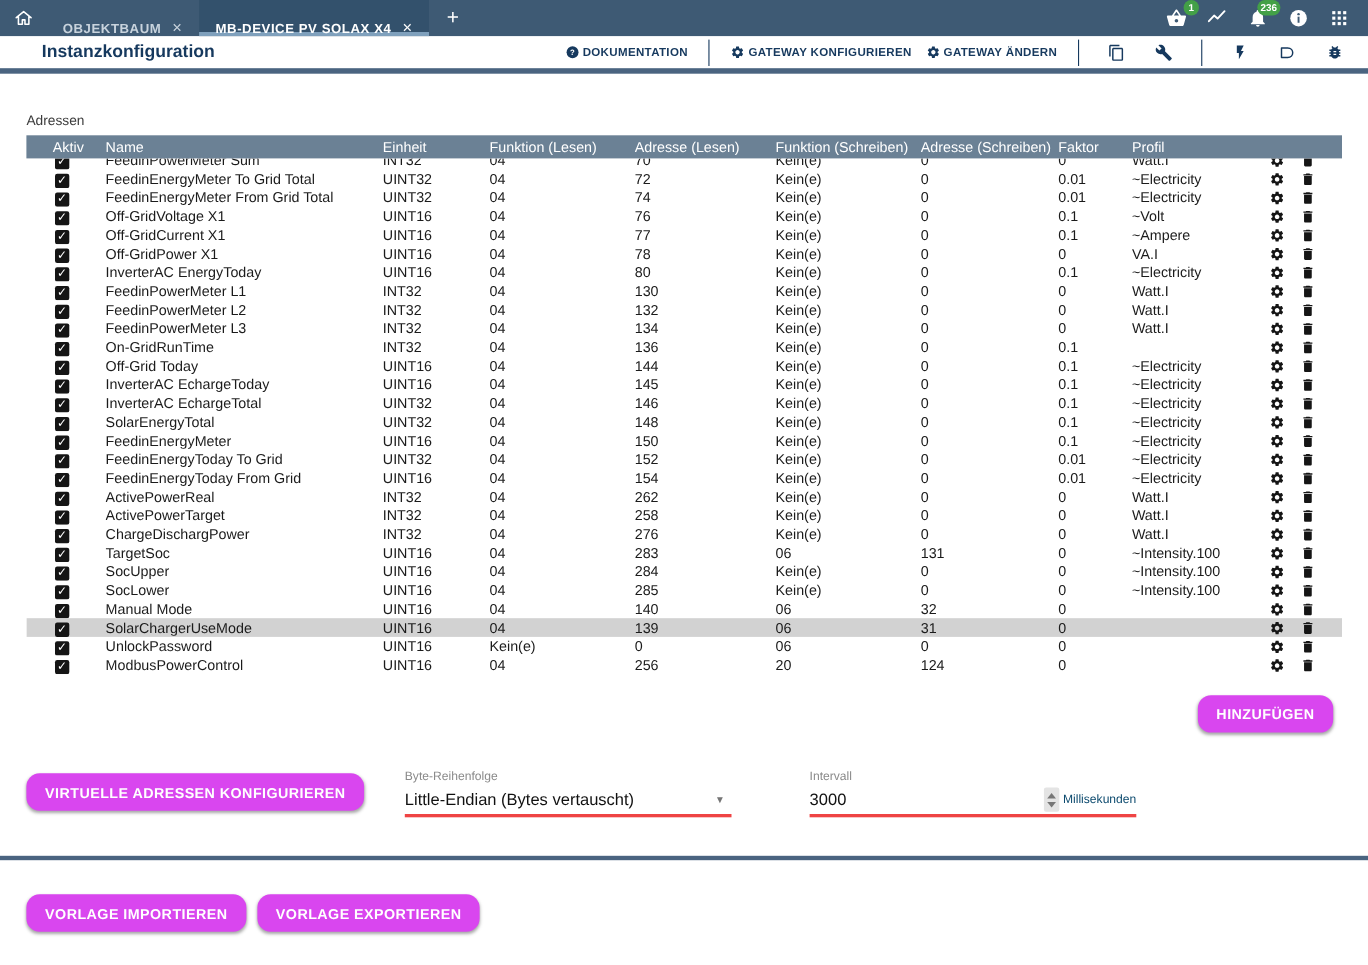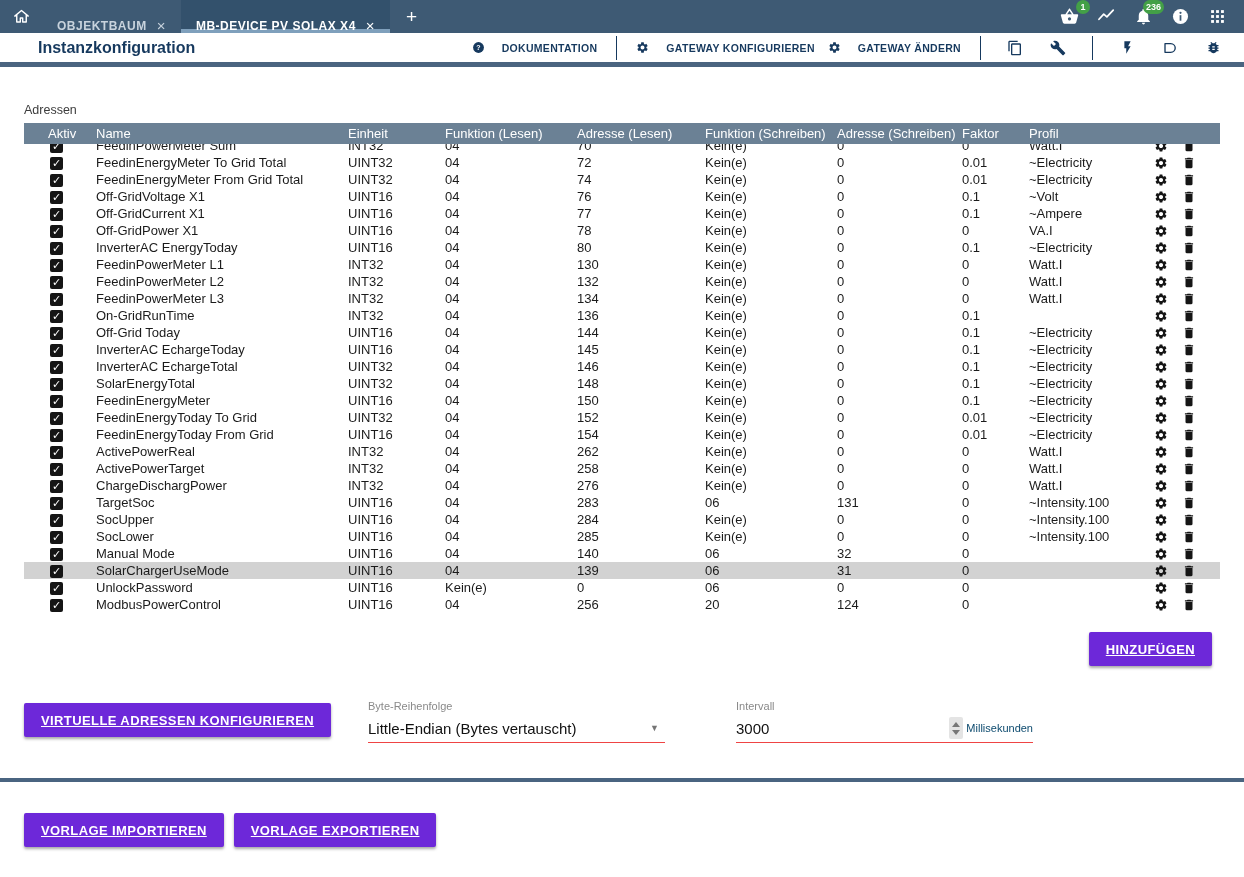--- a/index.html
+++ b/index.html
@@ -31,21 +31,21 @@
     border-radius:8px; padding:0 3px; display:flex; align-items:center; justify-content:center;
   }
 
   
   .pagehead {
     position:absolute; top:33px; left:0; right:0; height:29px;
     background:#fff; display:flex; align-items:center;
   }
   .page-title { margin-left:38px; font-size:16px; font-weight:bold; color:#16395E; }
   .head-actions { margin-left:auto; display:flex; align-items:center; gap:13px; padding-right:16px; color:#16395E; }
-  .head-link { display:flex; align-items:center; gap:17px; font-size:10.5px; font-weight:bold; letter-spacing:.3px; cursor:pointer; white-space:nowrap; }
+  .head-link { display:flex; align-items:center; gap:3px; font-size:10.5px; font-weight:bold; letter-spacing:.3px; cursor:pointer; white-space:nowrap; }
   .vsep { width:1px; height:24px; background:#16395E; margin:0 6px; }
   .tool-ic { width:30px; display:flex; justify-content:center; cursor:pointer; }
 
   .bar-div { position:absolute; left:0; right:0; height:5px; background:#4A6480; }
   .bar1 { top:62px; }
   .bar2 { top:778px; height:4px; }
 
   
   .section-label { position:absolute; top:103px; left:24px; font-size:12.5px; color:#3c3c3c; }
   .addr-table { position:absolute; top:123px; left:24px; width:1196px; }
@@ -70,36 +70,36 @@
   .c-profil { width:118px; }
   .c-ico    { width:28px; display:flex; justify-content:center; }
   .checkbox {
     display:inline-block; width:13px; height:13px; background:#151515; border-radius:2px;
     color:#fff; font-size:11px; line-height:13px; text-align:center; cursor:pointer;
   }
   .icon-btn { background:none; border:none; padding:0; cursor:pointer; display:flex; }
 
   
   .btn {
-    background:#6d28d9; color:#fff; border:none; border-radius:2px; height:34px;
+    background:#d946ef; color:#fff; border:none; border-radius:12px; height:34px;
     padding:0 17px; font-size:13px; font-weight:bold; letter-spacing:.4px;
-    box-shadow:0 2px 3px rgba(0,0,0,.35); font-family:inherit; cursor:pointer; white-space:nowrap;text-decoration:underline;
+    box-shadow:0 2px 3px rgba(0,0,0,.35); font-family:inherit; cursor:pointer; white-space:nowrap;
   }
   .add-wrap { position:absolute; top:632px; right:32px; }
 
   
   .form-row { position:absolute; top:700px; left:0; right:0; height:50px; }
   .virt-btn { position:absolute; left:24px; top:3px; }
   .field { position:absolute; top:0; width:297px; }
   .field.byte { left:368px; }
   .field.intv { left:736px; }
   .field-label { font-size:11px; color:#8a8a8a; }
   .field-value {
     display:flex; align-items:center; height:29px; margin-top:2px;
-    border-bottom:1px solid #ef4444; font-size:15px; color:#111;
+    border-bottom:3px solid #ef4444; font-size:15px; color:#111;
   }
   .field-value .grow { flex:1; }
   .dd-arrow { color:#757575; font-size:9px; margin-right:6px; }
   .num-input { border:none; outline:none; font:15px "Liberation Sans",sans-serif; color:#111; width:160px; flex:1; }
   .spinner { width:14px; height:22px; background:#E4E4E4; border-radius:2px; display:flex; flex-direction:column;
              align-items:center; justify-content:center; gap:3px; cursor:pointer; margin-right:3px; }
   .spin-up    { width:0; height:0; border-left:4px solid transparent; border-right:4px solid transparent; border-bottom:5px solid #777; }
   .spin-down  { width:0; height:0; border-left:4px solid transparent; border-right:4px solid transparent; border-top:5px solid #777; }
   .unit { font-size:11px; color:#0c4a6e; }
 

